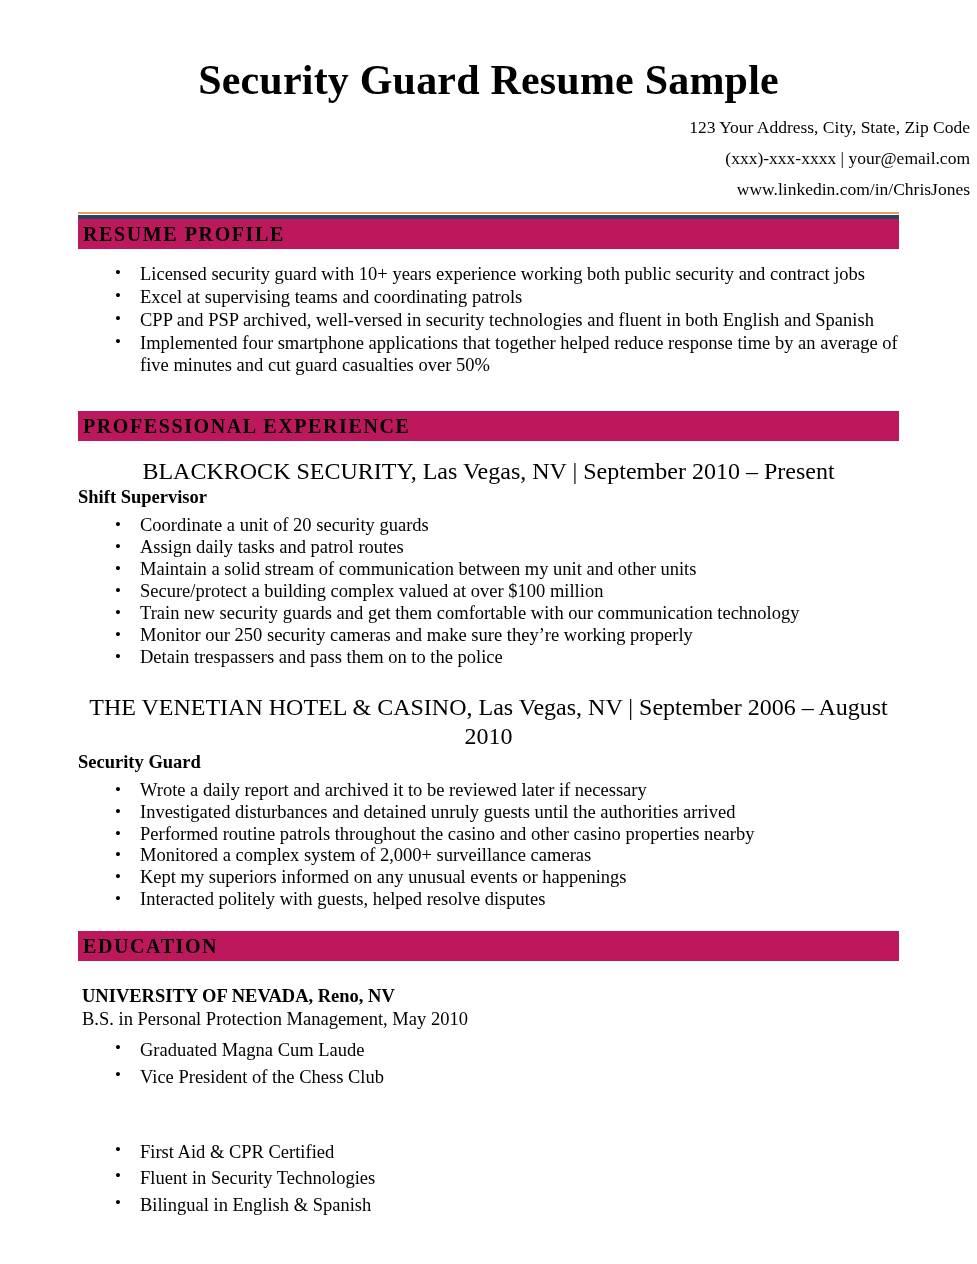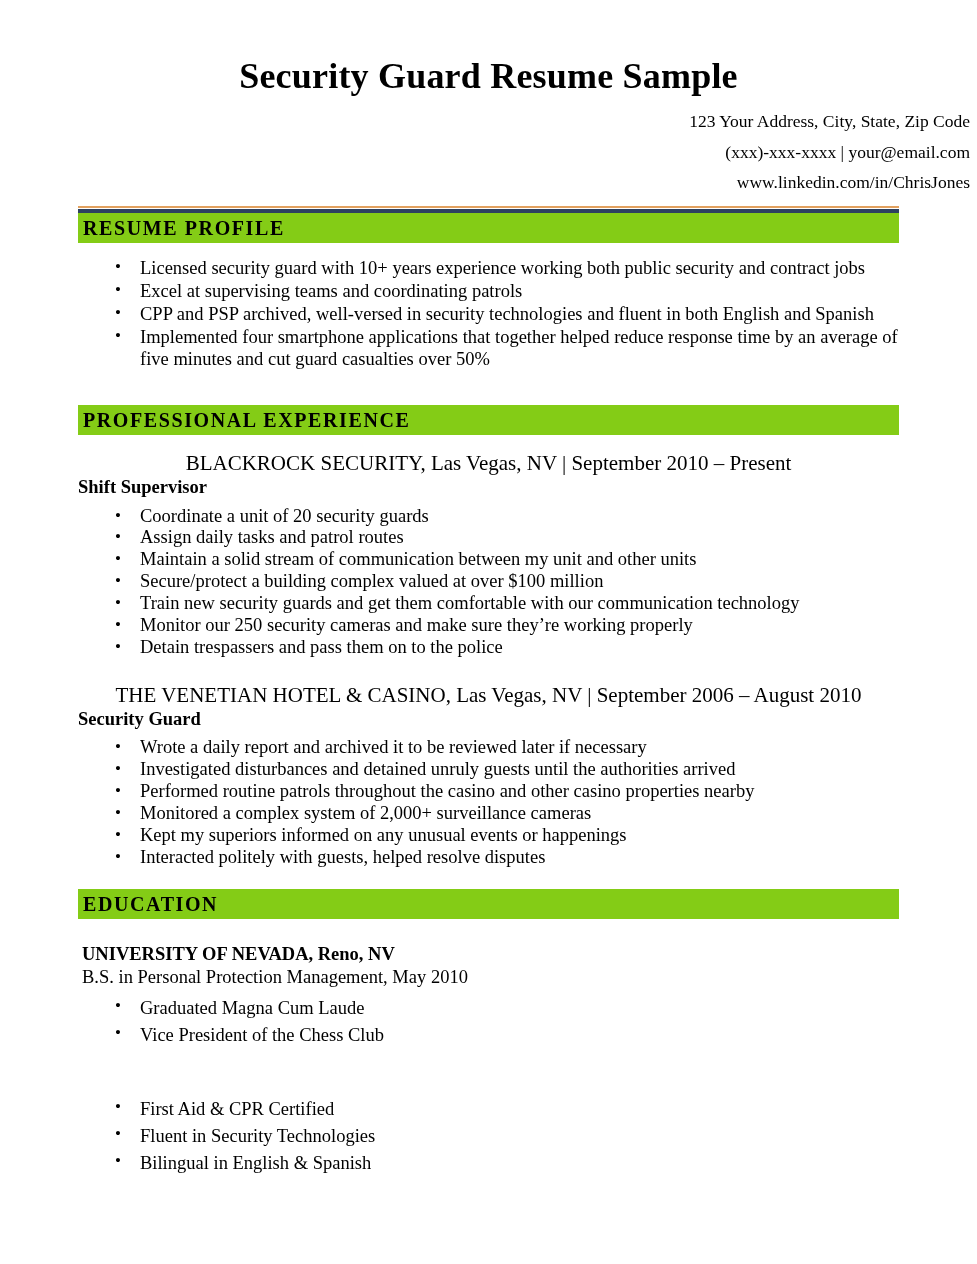--- a/index.html
+++ b/index.html
@@ -23,21 +23,21 @@
     padding: 0;
     position: relative;
   }
 
   
   .resume-header {
     text-align: center;
     padding-top: 58px;
   }
   .resume-title {
-    font-size: 36px;
+    font-size: 42px;
     font-weight: bold;
     letter-spacing: 0.2px;
     line-height: 1.05;
     margin: 0 0 14px 0;
   }
   .contact-line {
     font-size: 17.5px;
     line-height: 1.36;
     margin: 7px;
     text-align: right;
@@ -54,21 +54,21 @@
   }
   .header-rule .rule-navy {
     height: 4px;
     background: #2d4160;
     width: 100%;
     margin-top: 1px;
   }
 
   
   .section-bar {
-    background: #84cc16;
+    background: #be185d;
     margin: 0 78px 0 78px;
     height: 30px;
     display: flex;
     align-items: center;
   }
   .section-bar .section-title {
     font-size: 20px;
     font-weight: bold;
     letter-spacing: 1.6px;
     padding-left: 5px;
@@ -111,21 +111,21 @@
   }
 
   ul.bullets.compact > li {
     line-height: 1.185;
     margin-bottom: 0px;
   }
 
   
   .job-head {
     text-align: center;
-    font-size: 21px;
+    font-size: 24px;
     line-height: 1.2;
     margin: 0;
     padding: 0 78px;
   }
   .job-title {
     text-align: left;
     font-size: 18.5px;
     font-weight: bold;
     line-height: 1.2;
     margin: 0;

